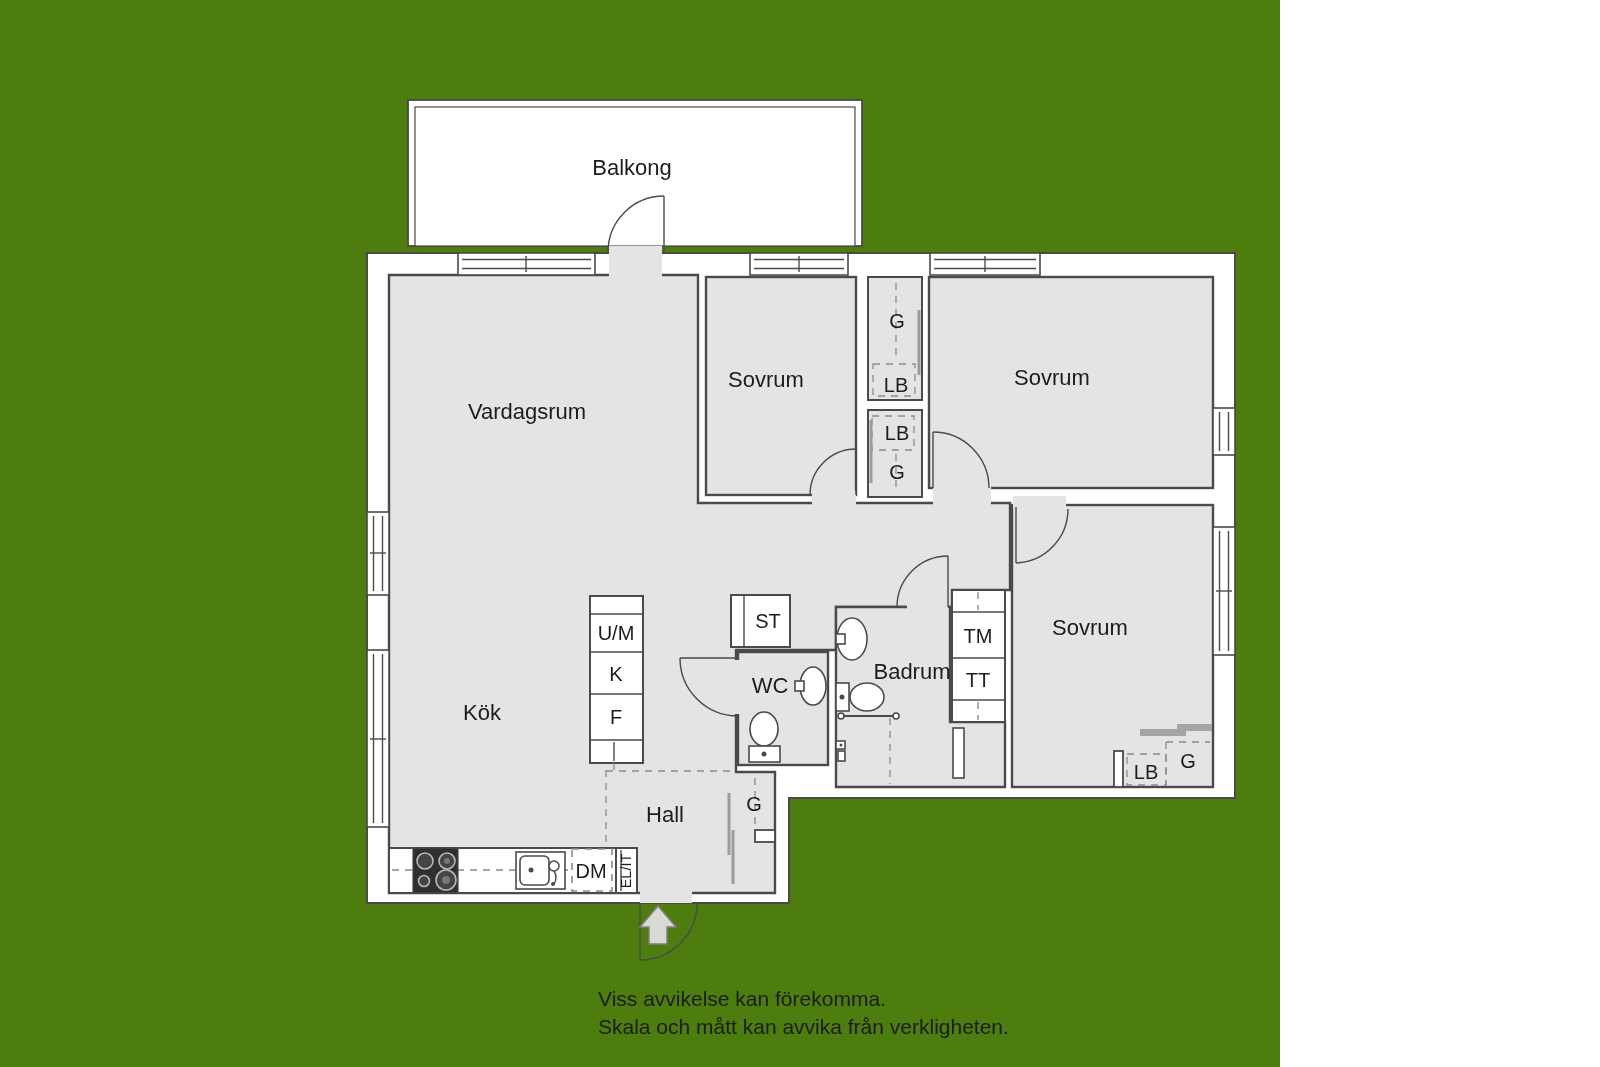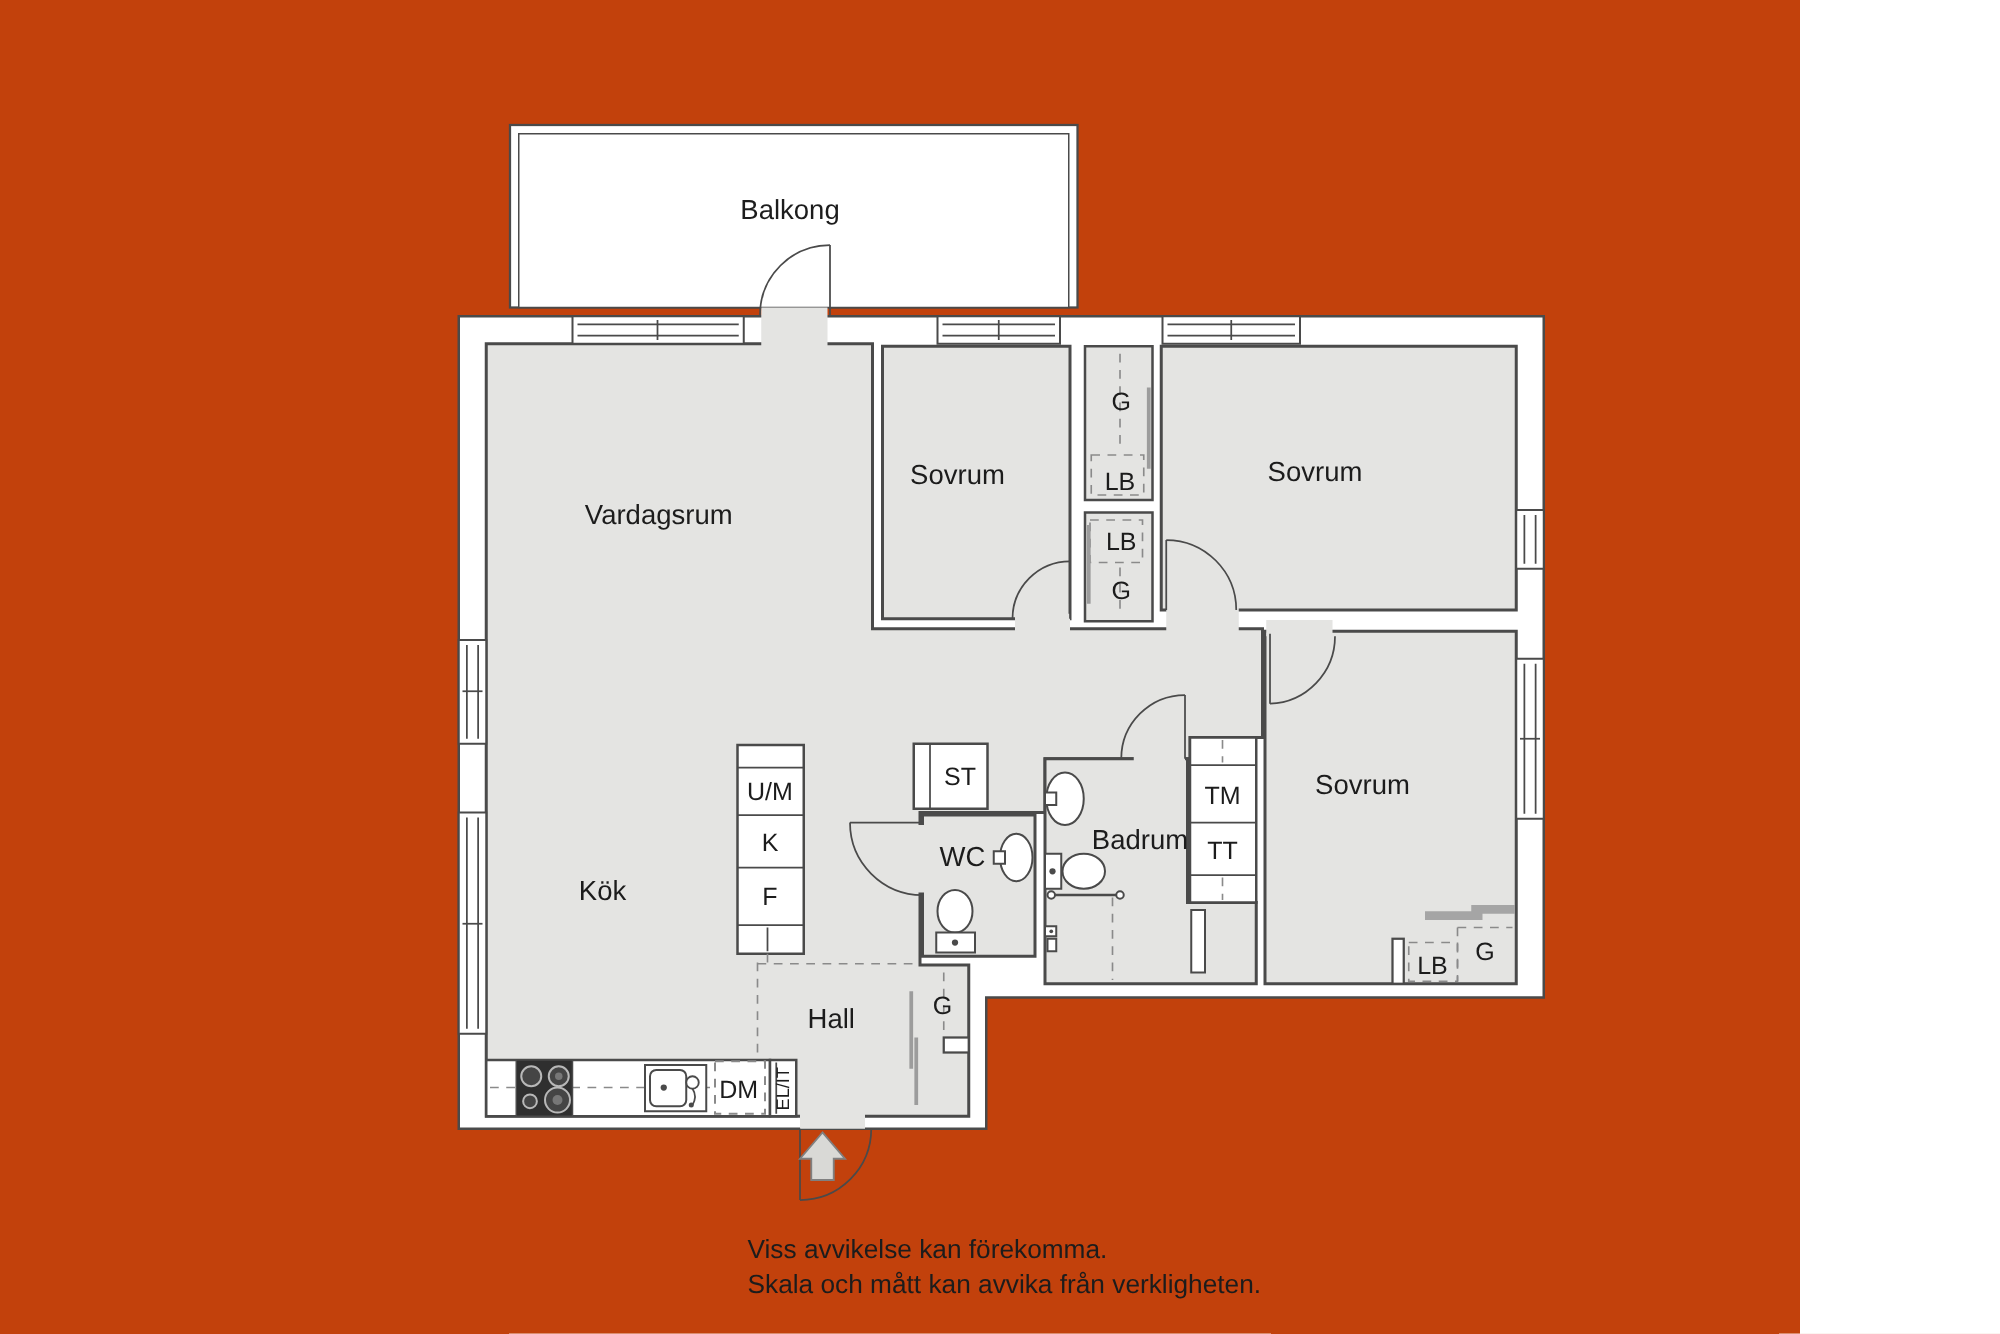--- a/index.html
+++ b/index.html
@@ -1,17 +1,17 @@
 <!DOCTYPE html>
 <html><head>
 <meta charset="utf-8">
 <style>
   html,body{margin:0;padding:0;background:#ffffff;}
   body{font-family:"Liberation Sans", sans-serif;}
-  .stage{position:relative;width:1440px;height:1067px;background:#c2410c;overflow:hidden;}
+  .stage{position:relative;width:1280px;height:1067px;background:#4d7c0f;overflow:hidden;}
   svg{display:block;}
   text{fill:#1c1c1c;}
   .room-label{font-size:22px;}
   .small-label{font-size:20px;}
   .tiny-label{font-size:14.5px;}
   .disclaimer{font-size:21px;}
   .floor{fill:#e4e4e2;stroke:#4a4a4a;stroke-width:2.4;}
   .floor-nostroke{fill:#e4e4e2;stroke:none;}
   .wallline{stroke:#4a4a4a;fill:#ffffff;}
   .thin{stroke:#4a4a4a;stroke-width:1.4;fill:none;}

